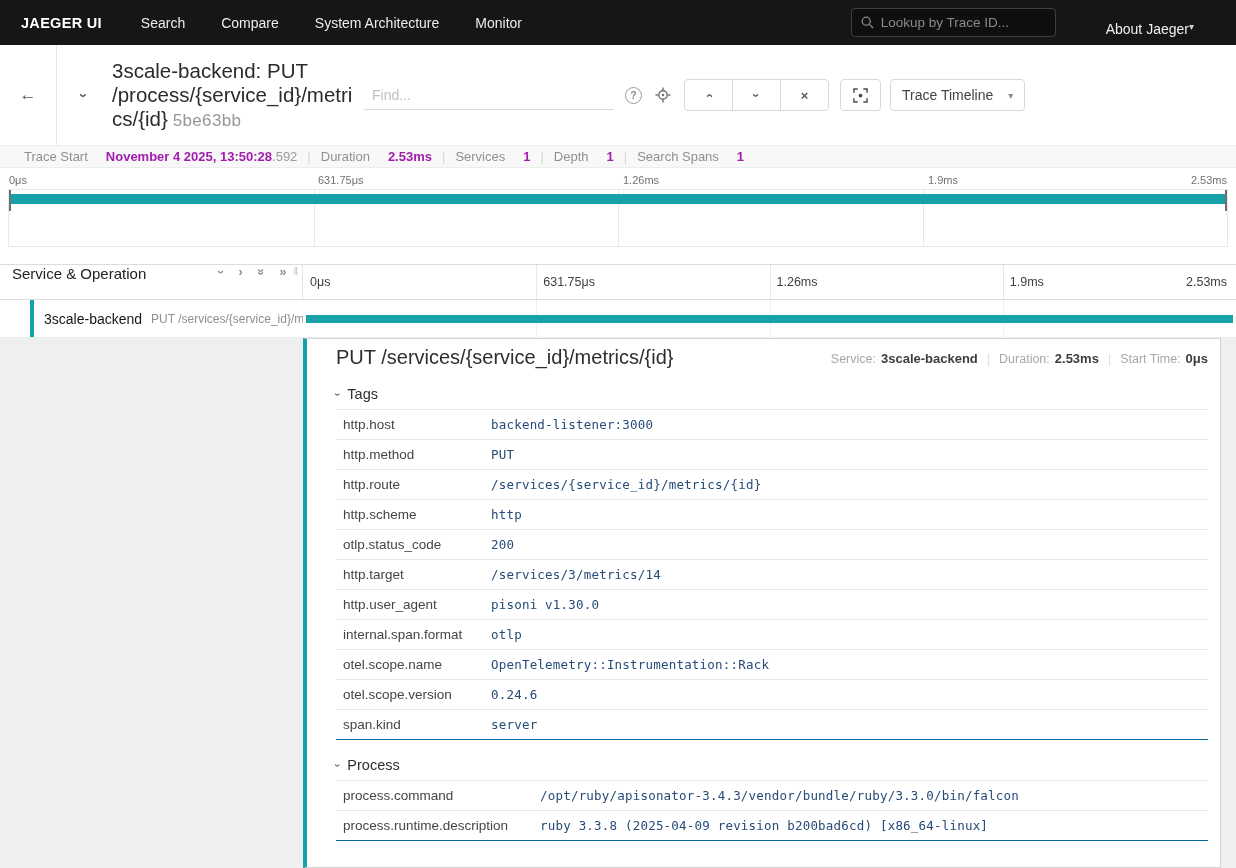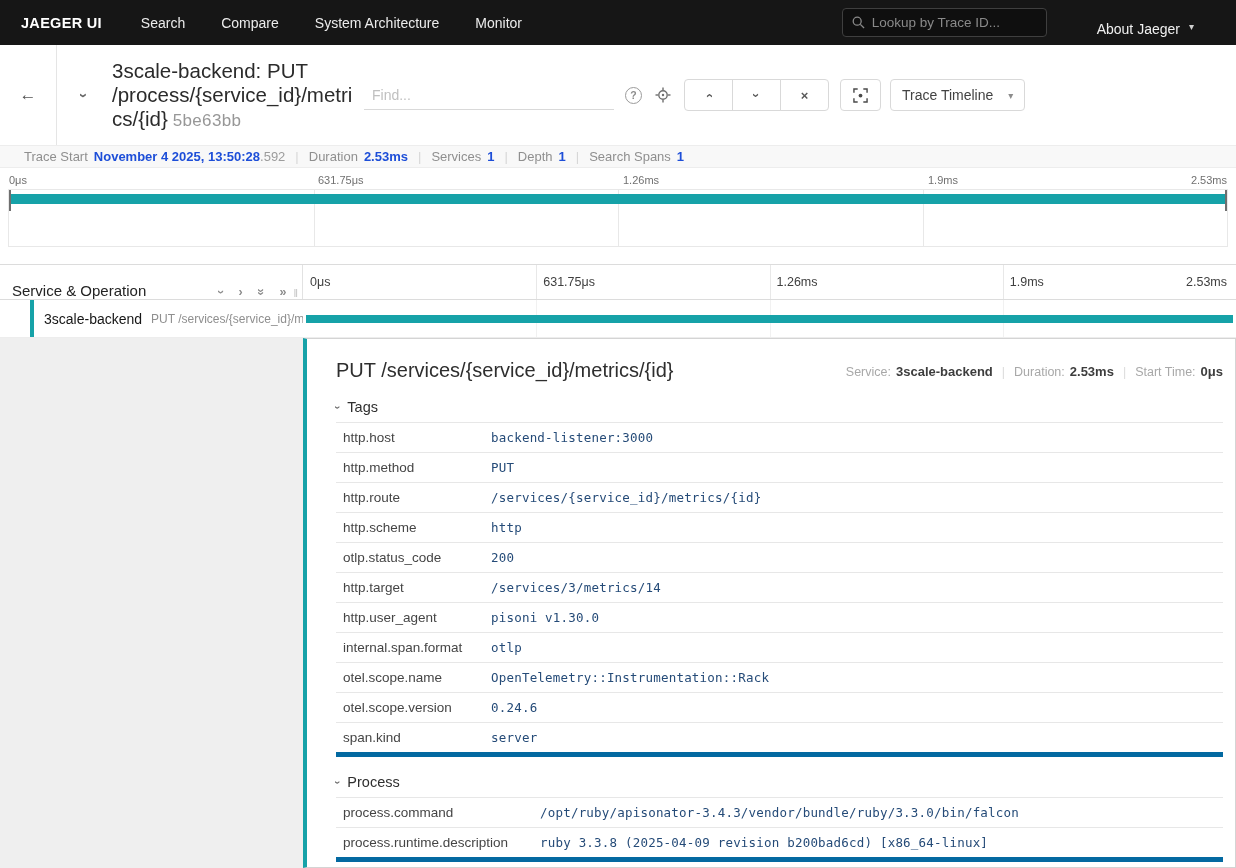--- a/index.html
+++ b/index.html
@@ -15,21 +15,21 @@
   .rotm90{display:inline-block;transform:rotate(-90deg)}
 
   
   .nav{flex:0 0 45px;background:var(--nav-bg);display:flex;align-items:center}
   .brand{color:#fff;font-size:14.5px;font-weight:700;padding:0 21px;letter-spacing:.3px;cursor:pointer}
   .nav-item{color:#ececec;font-size:14px;padding:0 18px;cursor:pointer}
   .nav-right{margin-left:auto;display:flex;align-items:center}
   .trace-lookup{width:205px;height:29px;background:#0f0f0f;border:1px solid #3f3f3f;border-radius:4px;display:flex;align-items:center;padding:0 9px;gap:7px}
   .trace-lookup input{flex:1;background:transparent;border:none;outline:none;color:#bbb;font-size:13.5px;font-family:inherit;min-width:0}
   .trace-lookup input::placeholder{color:#8a8a8a}
-  .about{display:flex;align-items:flex-start;gap:9px;color:#f0f0f0;font-size:14px;margin:12px 42px 0 50px;cursor:pointer}
+  .about{display:flex;align-items:flex-start;color:#f0f0f0;font-size:14px;margin:12px 42px 0 50px;cursor:pointer}
   .about .caret{color:#cfcfcf;font-size:10px}
 
   
   .hdr{flex:0 0 100px;display:flex;align-items:center}
   .back-btn{width:57px;height:100%;border-right:1px solid #e5e5e5;display:flex;align-items:center;justify-content:center;font-size:17px;color:#555;cursor:pointer;flex:0 0 57px}
   .collapse-btn{width:55px;height:100%;display:flex;align-items:center;justify-content:center;color:#666;font-size:15px;font-weight:700;cursor:pointer;flex:0 0 55px}
   .trace-title{width:242px;flex:0 0 242px;font-size:20.5px;color:#2b2b2b;line-height:1.17;overflow-wrap:anywhere}
   .trace-id{font-size:17px;color:#979797;margin-left:5px;letter-spacing:.3px}
   .findbar{display:flex;align-items:center;margin-left:10px}
   .find-input{width:250px;border:none;border-bottom:1px solid #d9d9d9;font-size:14px;color:#555;padding:6px 8px;outline:none;font-family:inherit}
@@ -41,39 +41,39 @@
   .gbtn+.gbtn{margin-left:-1px}
   .gbtn:first-child{border-radius:4px 0 0 4px}
   .gbtn:last-child{border-radius:0 4px 4px 0}
   .focus-btn{width:41px;height:32px;border:1px solid #d9d9d9;border-radius:4px;margin-left:11px;display:flex;align-items:center;justify-content:center;background:#fff;cursor:pointer}
   .view-select{height:32px;border:1px solid #d9d9d9;border-radius:4px;background:#fff;display:flex;align-items:center;padding:0 11px;font-size:14px;color:#434343;margin-left:9px;gap:15px;cursor:pointer;white-space:nowrap}
   .view-select .caret{color:#8c8c8c;font-size:10px}
   .archive-btn{height:33px;border:1px solid #cfcfcf;border-radius:4px;background:#fff;display:flex;align-items:center;gap:9px;padding:0 13px;font-size:14px;color:#3a3a3a;margin-left:42px;margin-right:28px;box-shadow:0 1px 1px rgba(0,0,0,.06);cursor:pointer;white-space:nowrap}
 
   
   .infobar{flex:0 0 23px;background:#f8f8f8;border-top:1px solid #ededed;border-bottom:1px solid #ededed;display:flex;align-items:center;padding:0 24px;font-size:13px;color:#8f8f8f;white-space:nowrap}
-  .infobar b{color:#1d4ed8;margin-left:6px;font-weight:700}
+  .infobar b{color:#a21caf;margin-left:18px;font-weight:700}
   .infobar .frac{color:#9c9c9c;font-weight:400}
   .infobar .pipe{margin:0 10px;color:#d6d6d6}
 
   
   .minimap{flex:0 0 84px;padding:5px 8px 0;position:relative}
   .mm-ticks{position:relative;height:15px;font-size:11px;color:#707070}
   .mm-ticks span{position:absolute;top:1px}
   .mt0{left:1px}.mt1{left:calc(25% + 5px)}.mt2{left:calc(50% + 5px)}.mt3{left:calc(75% + 5px)}.mt4{right:1px}
   .mm-graph{position:relative;height:58px;border:1px solid #e8e8e8;margin-top:1px;cursor:col-resize}
   .mm-line{position:absolute;top:0;bottom:0;border-left:1px solid #e8e8e8}
   .ml1{left:25%}.ml2{left:50%}.ml3{left:75%}
   .mm-bar{position:absolute;top:4px;left:2px;right:2px;height:10px;background:var(--accent)}
   .mm-handle{position:absolute;top:0;width:2px;height:21px;background:#6f6f6f;z-index:2;cursor:ew-resize}
   .mh-l{left:0}.mh-r{right:0}
 
   
   .tlh{flex:0 0 36px;margin-top:12px;border-top:1px solid #dcdcdc;border-bottom:1px solid #dcdcdc;display:flex}
-  .tlh-left{width:303px;flex:0 0 303px;display:flex;align-items:flex-end;padding:0 4px 0 12px;border-right:1px solid #e2e2e2}
+  .tlh-left{width:303px;flex:0 0 303px;display:flex;align-items:flex-start;padding:0 4px 0 12px;border-right:1px solid #e2e2e2}
   .tlh-title{font-size:15px;color:#232323;font-weight:500}
   .tlh-icons{margin-left:auto;display:flex;align-items:center;gap:15px;color:#8c8c8c;font-size:12.5px;font-weight:700;padding-right:7px}
   .tlh-icons span{cursor:pointer}
   .grip{color:#c2c2c2;font-size:11px;cursor:col-resize}
   .tlh-ticks{flex:1;position:relative;font-size:12.5px;color:#3f3f3f}
   .tlh-ticks .tick{position:absolute;top:50%;transform:translateY(-50%)}
   .tk0{left:7px}.tk1{left:calc(25% + 7px)}.tk2{left:calc(50% + 7px)}.tk3{left:calc(75% + 7px)}.tk4{right:9px}
   .vline{position:absolute;top:0;bottom:0;border-left:1px solid #e8e8e8}
   .vl1{left:25%}.vl2{left:50%}.vl3{left:75%}
 
@@ -83,31 +83,31 @@
   .svc-accent{width:4px;align-self:stretch;background:var(--accent);flex:0 0 4px}
   .svc-name{font-size:14px;color:#161616;margin-left:10px;white-space:nowrap}
   .op-name{font-size:12px;color:#8f8f8f;margin-left:9px;white-space:nowrap;overflow:hidden}
   .srow-right{flex:1;position:relative}
   .srow-right .vline{border-color:#f1f1f1}
   .span-bar{position:absolute;top:15px;left:3px;right:3px;height:8px;background:var(--accent)}
 
   
   .dstrip{flex:1;display:flex;background:#efefef;overflow:hidden}
   .dstrip-left{width:303px;flex:0 0 303px}
-  .dpanel{flex:1;background:#fff;border:1px solid #d4d4d4;border-left:4px solid var(--accent);padding:20px 12px 0 29px;overflow:hidden}
+  .dpanel{flex:1;margin-right:15px;background:#fff;border:1px solid #d4d4d4;border-left:4px solid var(--accent);padding:7px 12px 0 29px;overflow:hidden}
   .dhead{display:flex;align-items:flex-start}
   .dtitle{font-size:20px;color:#2e2e2e;font-weight:400}
   .dmeta{margin-left:auto;display:flex;align-items:center;font-size:12.5px;color:#a8a8a8;white-space:nowrap;padding-top:5px}
   .dmeta b{color:#3d3d3d;font-size:13px;margin-left:5px;font-weight:700}
   .dmeta .pipe{color:#dcdcdc;margin:0 9px}
   .sect{display:flex;align-items:center;gap:8px;margin-top:17px;font-size:14.5px;color:#2f2f2f;cursor:pointer}
   .sect .chev{color:#6e6e6e;font-size:10px;font-weight:700}
   table.kv{width:100%;border-collapse:collapse;margin-top:7px}
   .kv tr{border-top:1px solid #e7e7e7}
-  .kv tr:last-child{border-bottom:5px solid #0369a1}
+  .kv tr:last-child{border-bottom:1px solid #0369a1}
   .kv td{padding:7px 7px;font-size:13.5px;vertical-align:top}
   .kv td.k{color:#454545;width:148px}
   .kv.proc td.k{width:197px}
   .kv td.v{font-family:"DejaVu Sans Mono","Liberation Mono",monospace;font-size:12.5px;color:var(--value-text);letter-spacing:.2px}
   svg{display:block}
 </style>
 </head>
 <body>
 
 <div class="app">

